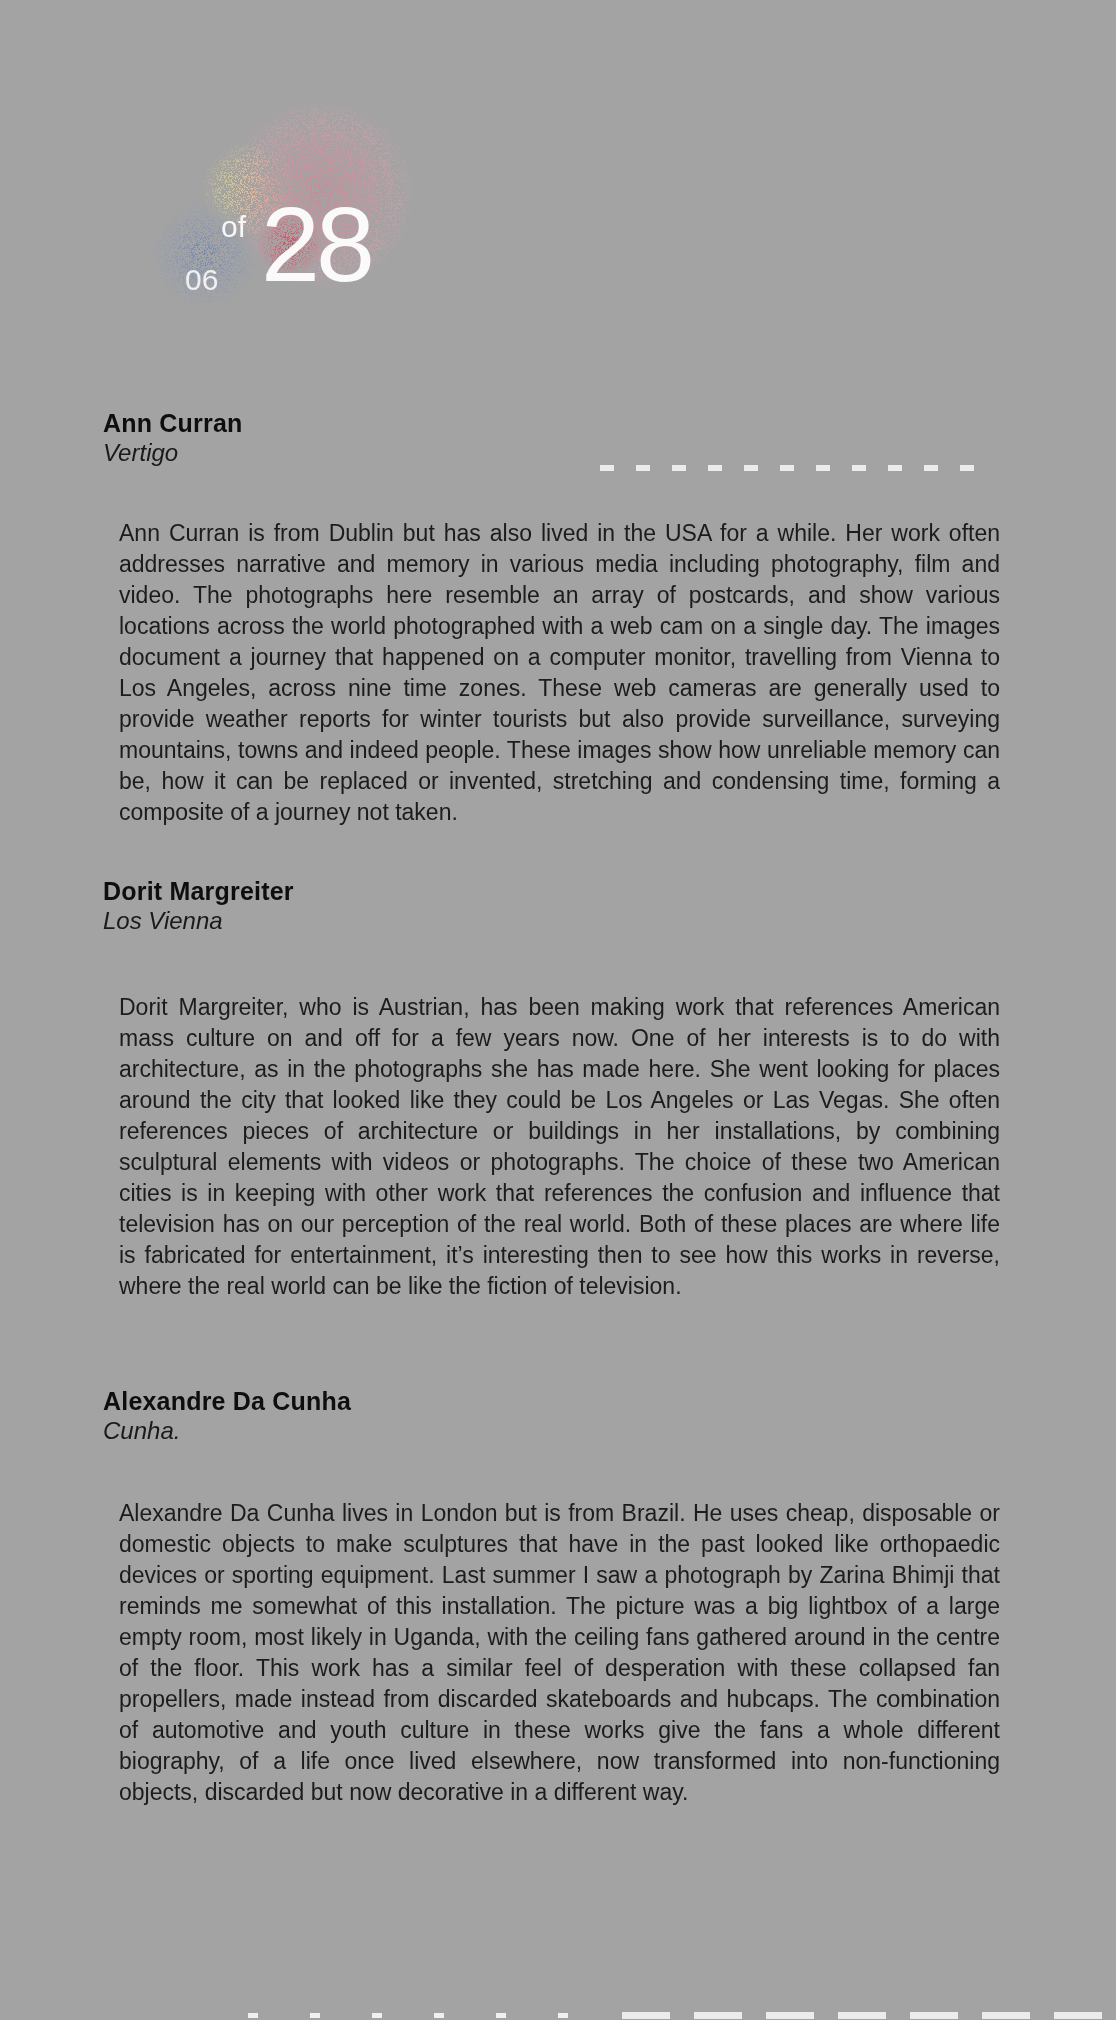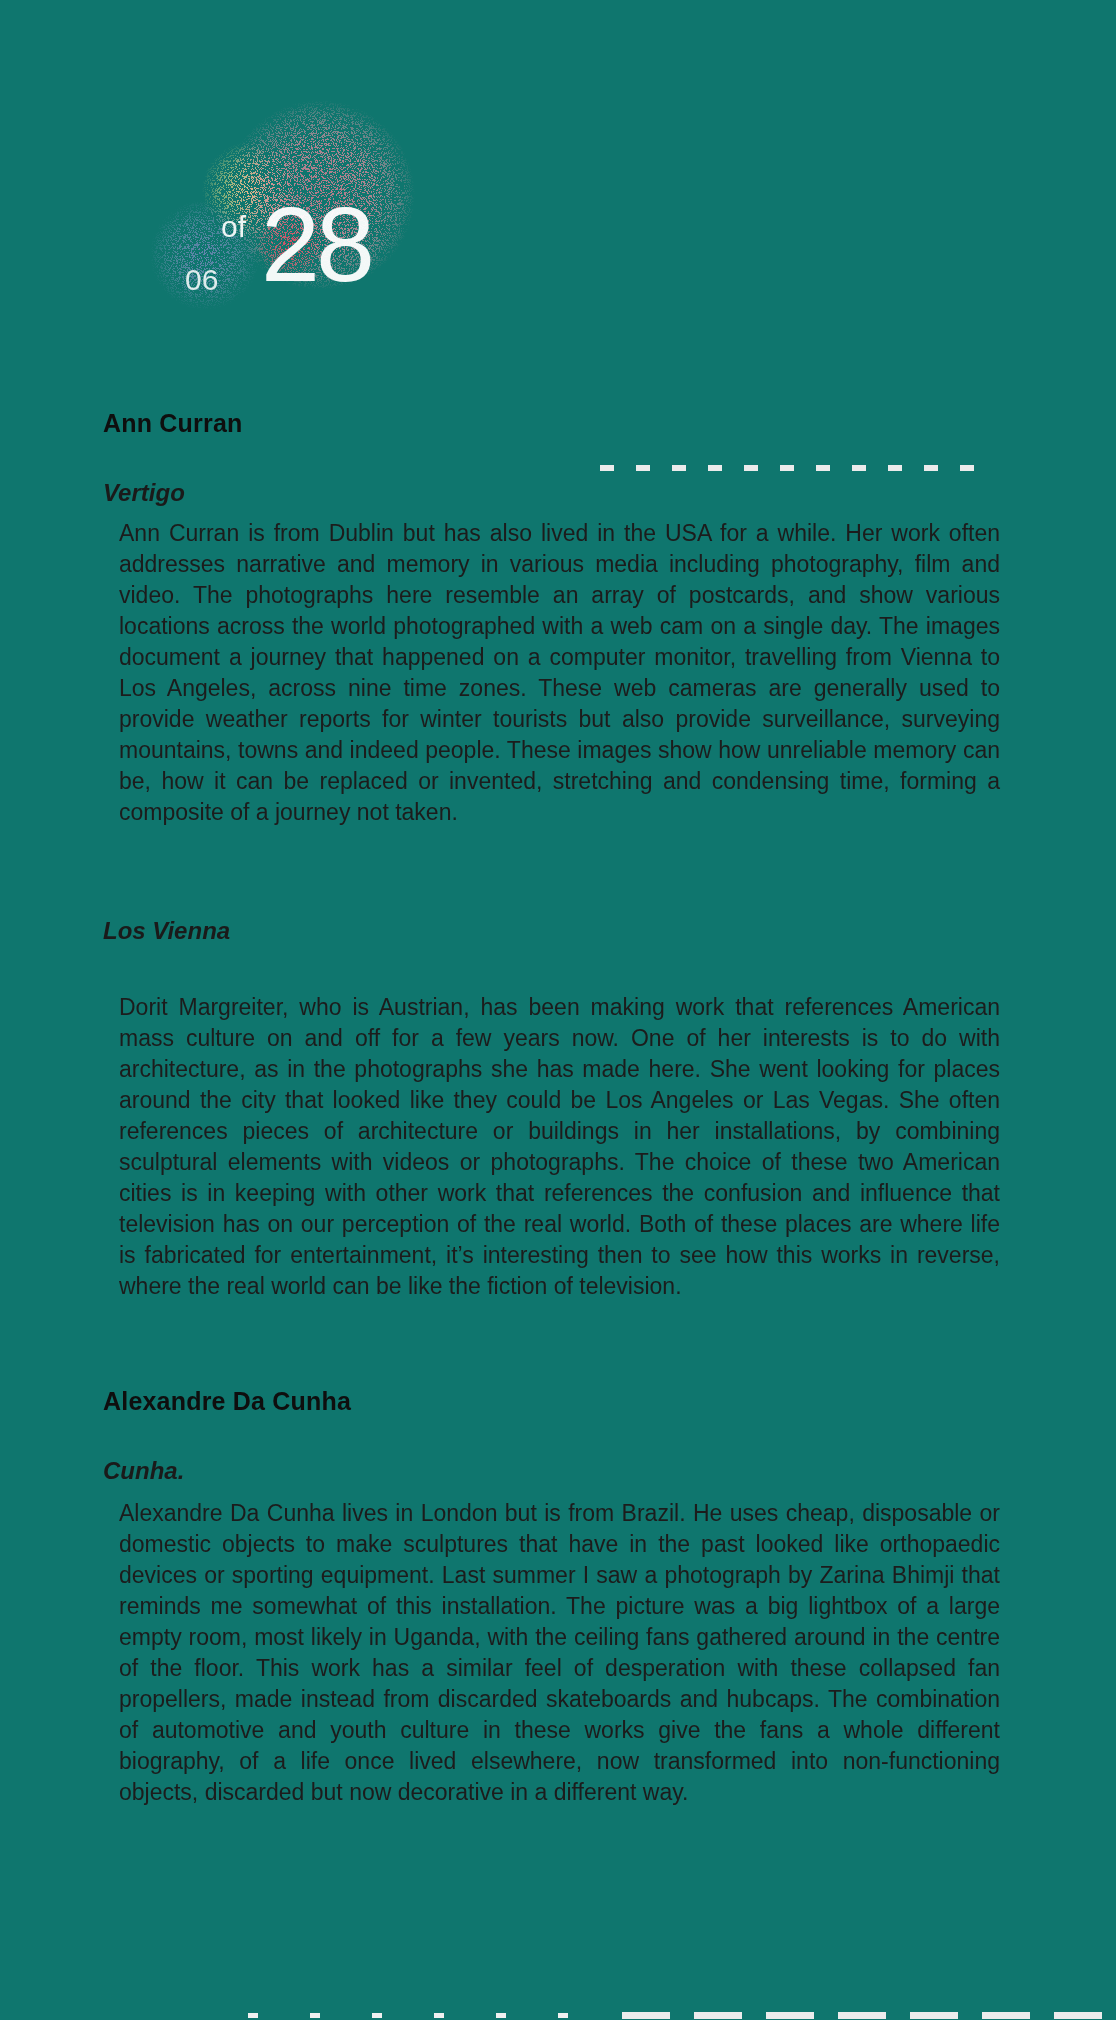--- a/index.html
+++ b/index.html
@@ -1,20 +1,20 @@
 <!DOCTYPE html>
 <html><head>
 <meta charset="utf-8">
 <style>
   html, body { margin: 0; padding: 0; background: #ffffff; }
   .page {
     position: relative;
     width: 1116px;
     height: 2020px;
-    background: #0f766e;
+    background: #a3a3a3;
     font-family: "Liberation Sans", sans-serif;
     overflow: hidden;
   }
   .logo-wrap {
     position: absolute;
     left: 115px;
     top: 95px;
     width: 300px;
     height: 215px;
   }
@@ -26,24 +26,23 @@
     color: #0e0e0e;
     line-height: 30px;
   }
   .artist {
     font-weight: bold;
     font-size: 25px;
     letter-spacing: 0.2px;
   }
   .worktitle {
     font-style: italic;
-    font-weight: bold;
+    font-weight: normal;
     font-size: 24px;
     color: #1a1a1a;
-    margin-top: 40px;
   }
   .para {
     position: absolute;
     left: 103px;
     width: 881px;
     margin: 16px;
     font-size: 23px;
     line-height: 31px;
     text-align: justify;
     color: #1c1c1c;
@@ -124,20 +123,21 @@
   </div>
 
   <div class="heading" style="top:408px">
     <div class="artist">Ann Curran</div>
     <div class="worktitle">Vertigo</div>
   </div>
   <div class="dash-row artifact-vertigo"></div>
   <p class="para" style="top:502px">Ann Curran is from Dublin but has also lived in the USA for a while. Her work often addresses narrative and memory in various media including photography, film and video. The photographs here resemble an array of postcards, and show various locations across the world photographed with a web cam on a single day. The images document a journey that happened on a computer monitor, travelling from Vienna to Los Angeles, across nine time zones. These web cameras are generally used to provide weather reports for winter tourists but also provide surveillance, surveying mountains, towns and indeed people. These images show how unreliable memory can be, how it can be replaced or invented, stretching and condensing time, forming a composite of a journey not taken.</p>
 
   <div class="heading" style="top:876px">
+    <div class="artist">Dorit Margreiter</div>
     <div class="worktitle">Los Vienna</div>
   </div>
   <p class="para" style="top:976px">Dorit Margreiter, who is Austrian, has been making work that references American mass culture on and off for a few years now. One of her interests is to do with architecture, as in the photographs she has made here. She went looking for places around the city that looked like they could be Los Angeles or Las Vegas. She often references pieces of architecture or buildings in her installations, by combining sculptural elements with videos or photographs. The choice of these two American cities is in keeping with other work that references the confusion and influence that television has on our perception of the real world. Both of these places are where life is fabricated for entertainment, it’s interesting then to see how this works in reverse, where the real world can be like the fiction of television.</p>
 
   <div class="heading" style="top:1386px">
     <div class="artist">Alexandre Da Cunha</div>
     <div class="worktitle">Cunha.</div>
   </div>
   <p class="para" style="top:1482px">Alexandre Da Cunha lives in London but is from Brazil. He uses cheap, disposable or domestic objects to make sculptures that have in the past looked like orthopaedic devices or sporting equipment. Last summer I saw a photograph by Zarina Bhimji that reminds me somewhat of this installation. The picture was a big lightbox of a large empty room, most likely in Uganda, with the ceiling fans gathered around in the centre of the floor. This work has a similar feel of desperation with these collapsed fan propellers, made instead from discarded skateboards and hubcaps. The combination of automotive and youth culture in these works give the fans a whole different biography, of a life once lived elsewhere, now transformed into non-functioning objects, discarded but now decorative in a different way.</p>
 

